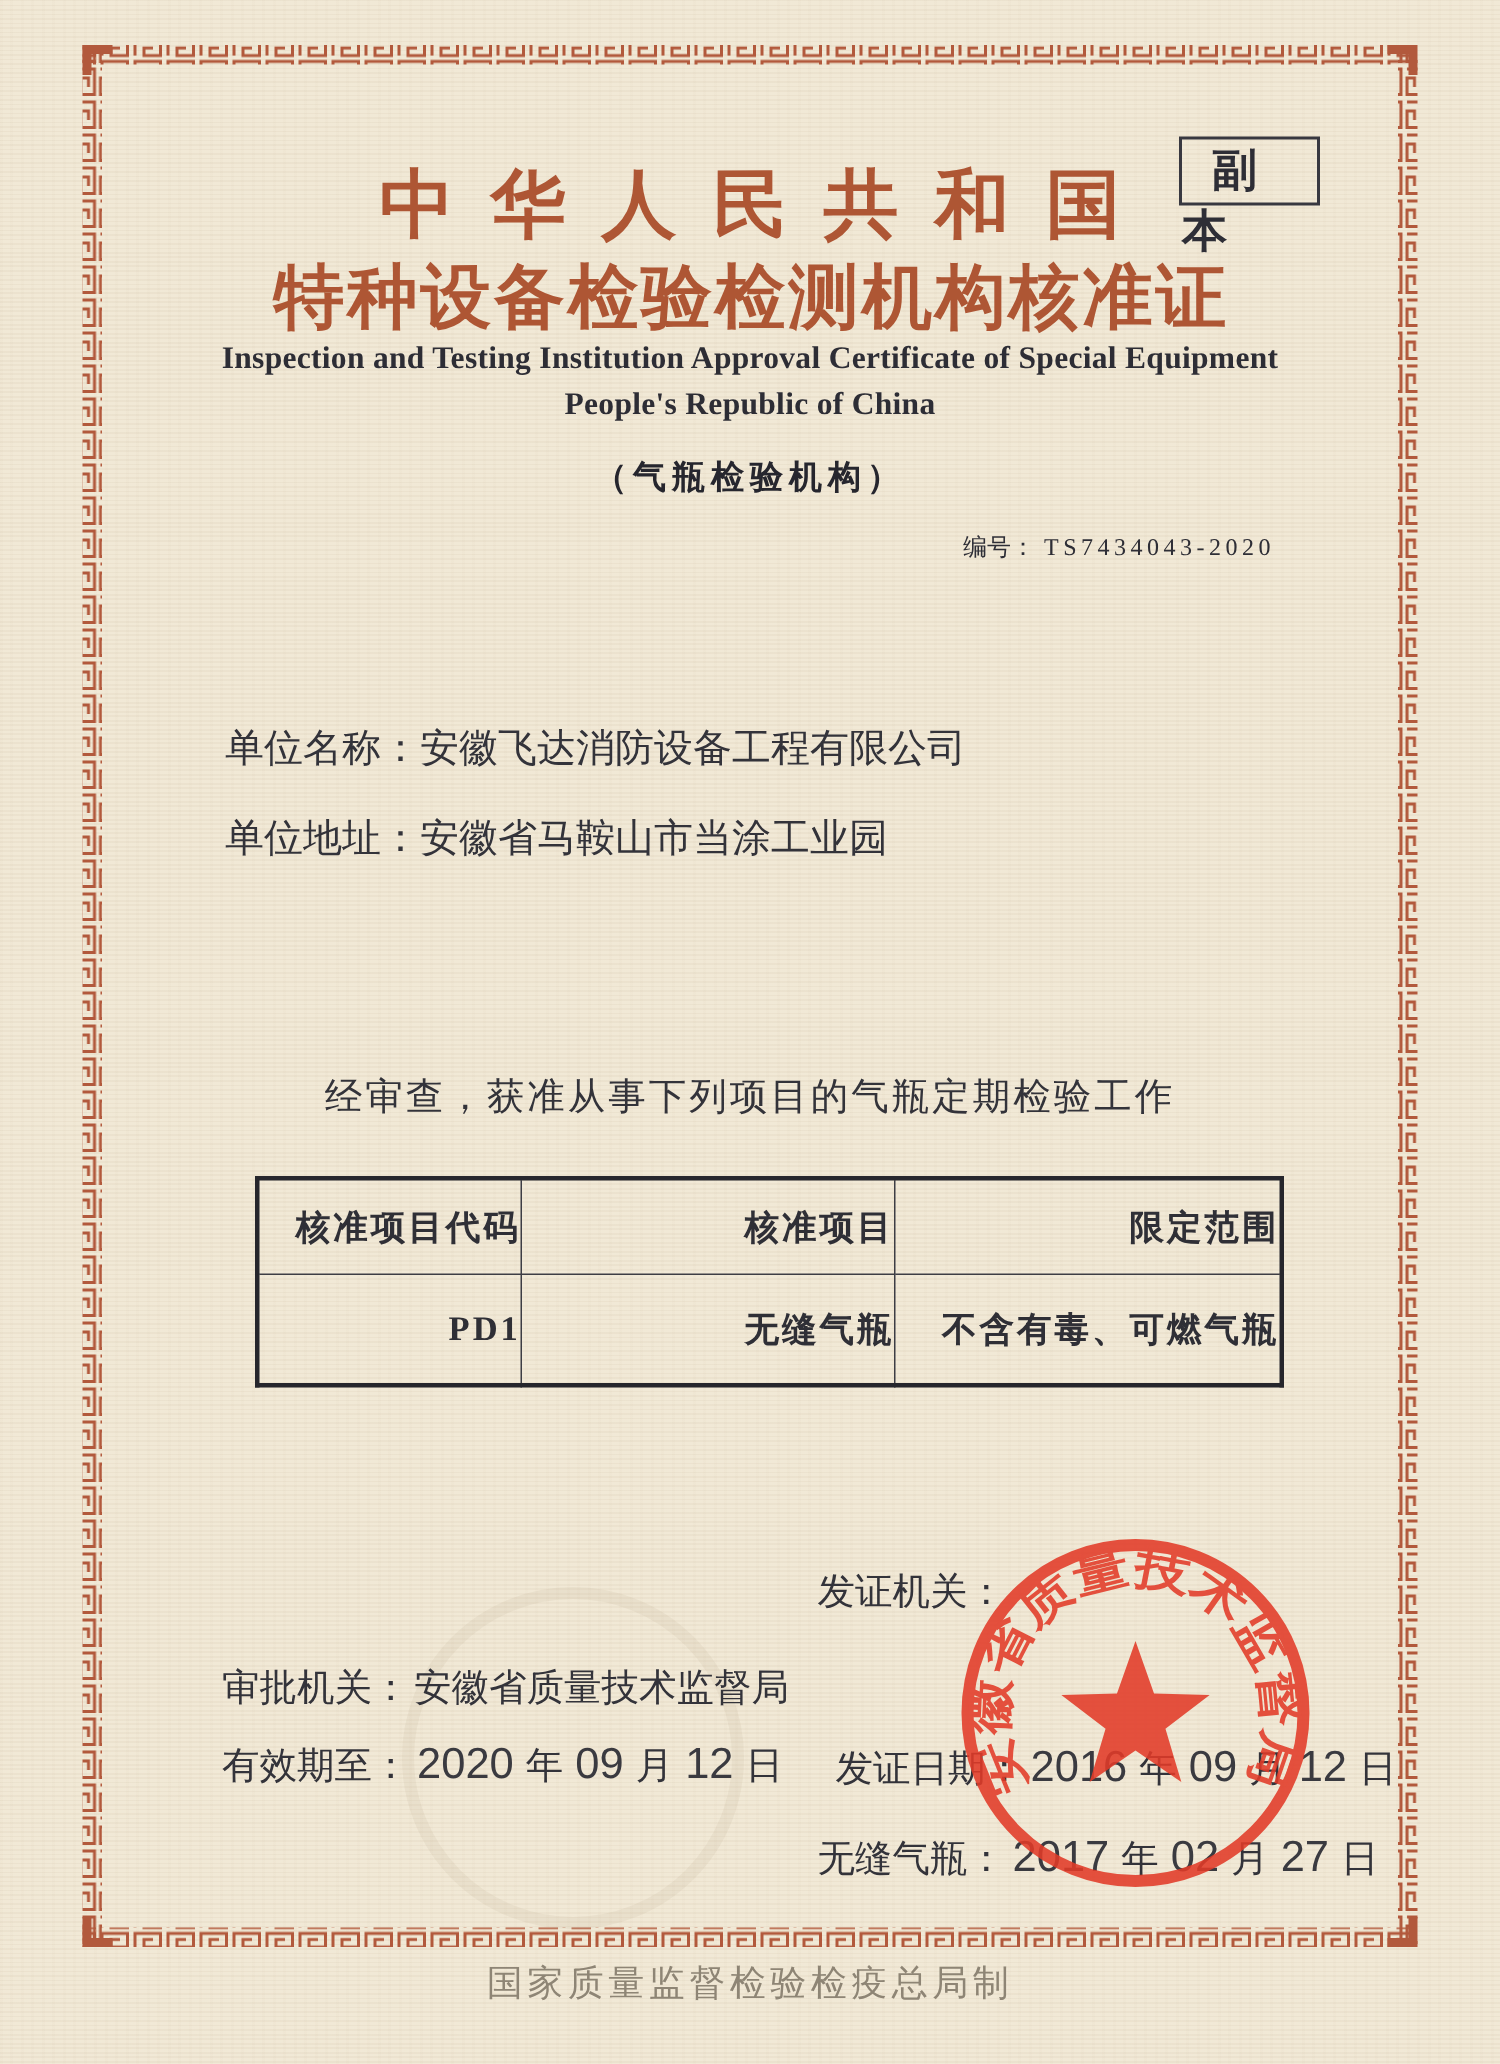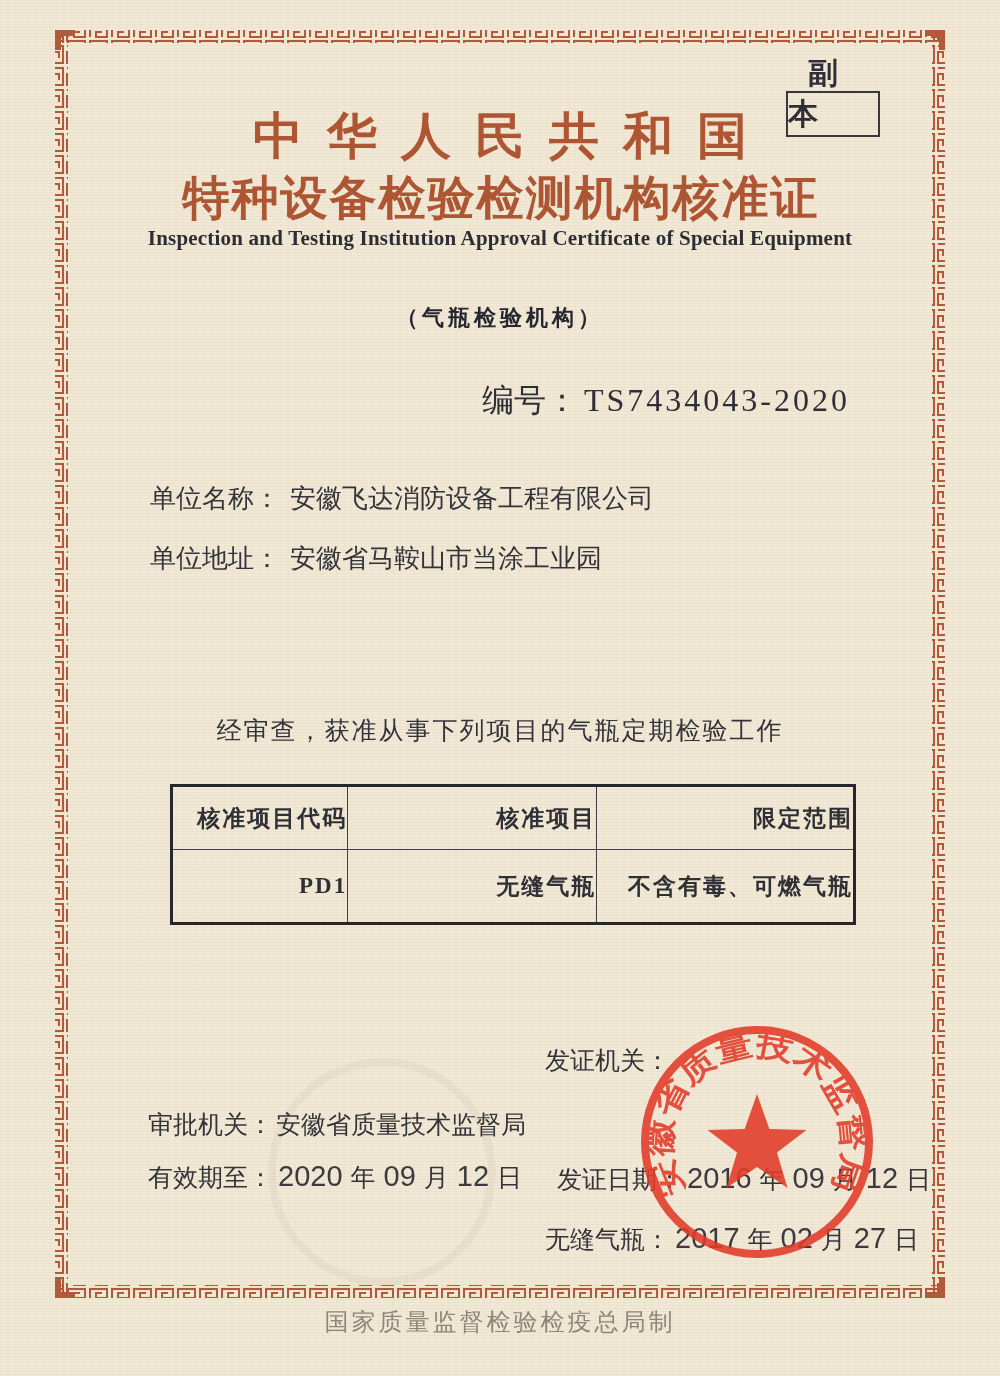--- a/index.html
+++ b/index.html
@@ -12,33 +12,33 @@
     font-family:"Liberation Serif","DejaVu Serif",serif;
     color:#35353c;
   }
   .abs{position:absolute;}
   .center{left:0;right:0;text-align:center;}
   
   .border-svg{position:absolute;left:0;top:0;width:1000px;height:1376px;}
   
   .copy-box{
     left:786px;top:91px;width:94px;height:46px;box-sizing:border-box;
-    border:2px solid #383840;display:flex;align-items:flex-end;justify-content:center;
+    border:2px solid #383840;display:flex;align-items:flex-start;justify-content:center;
     font-size:30px;font-weight:bold;letter-spacing:20px;text-indent:20px;color:#2e2e36;
   }
   .title-cn-1{top:103px;font-size:50px;font-weight:bold;letter-spacing:24px;text-indent:24px;color:#ae5634;}
   .title-cn-2{top:167px;font-size:47px;font-weight:bold;letter-spacing:2px;text-indent:2px;color:#ae5634;}
   .title-en{font-size:21px;font-weight:bold;color:#2d2d35;letter-spacing:0.2px;}
   .title-en-1{top:226px;}
   .title-en-2{top:257px;}
   .subtitle{top:303px;font-size:22px;font-weight:600;letter-spacing:4px;color:#26262e;}
-  .certno{top:379px;right:150px;font-size:32px;color:#2e2e36;}
+  .certno{top:355px;right:150px;font-size:16px;color:#2e2e36;}
   .certno .val{letter-spacing:3px;margin-left:6px;}
   .field-line{left:150px;font-size:26px;color:#33333a;}
-  .field-line .val{margin-left:10px;}
+  .field-line .val{}
   .unit-name{top:481px;}
   .unit-addr{top:541px;}
   .statement{top:714px;font-size:25px;letter-spacing:2px;color:#33333a;}
   
   .approval-table{
     left:170px;top:784px;width:686px;border-collapse:collapse;
     font-size:23px;color:#2f2f36;table-layout:fixed;
   }
   .approval-table td,.approval-table th{
     border:1.6px solid #3d3d44;text-align:right;font-weight:bold;
@@ -91,20 +91,21 @@
     <path d="M945,1298 h-20 v-6 h14 v-14 h6 z" fill="#b2593c"></path>
   </svg>
 
   <div class="abs copy-box">
     <span>副本</span>
   </div>
 
   <div class="abs center title-cn-1">中华人民共和国</div>
   <div class="abs center title-cn-2">特种设备检验检测机构核准证</div>
   <div class="abs center title-en title-en-1">Inspection and Testing Institution Approval Certificate of Special Equipment</div>
+  <div class="abs center title-en title-en-2">People's Republic of China</div>
   <div class="abs center subtitle">（气瓶检验机构）</div>
 
   <div class="abs certno">
     <span>编号：</span><span class="val">TS7434043-2020</span>
   </div>
 
   <div class="abs field-line unit-name">
     <span>单位名称：</span><span class="val">安徽飞达消防设备工程有限公司</span>
   </div>
   <div class="abs field-line unit-addr">

